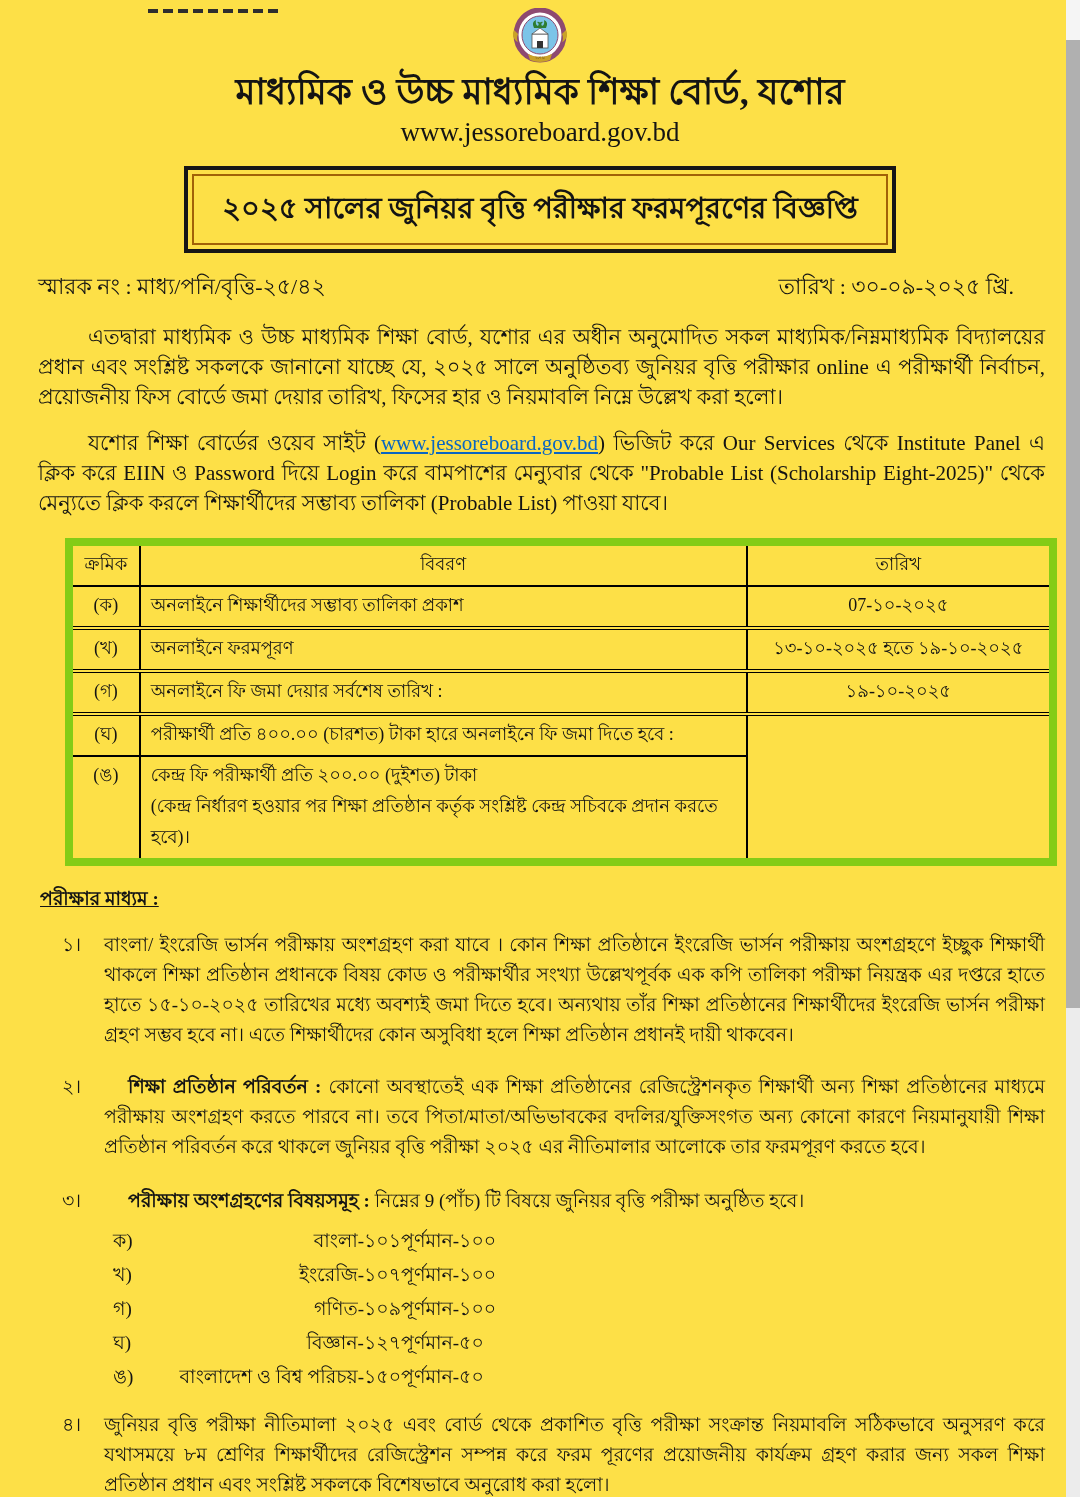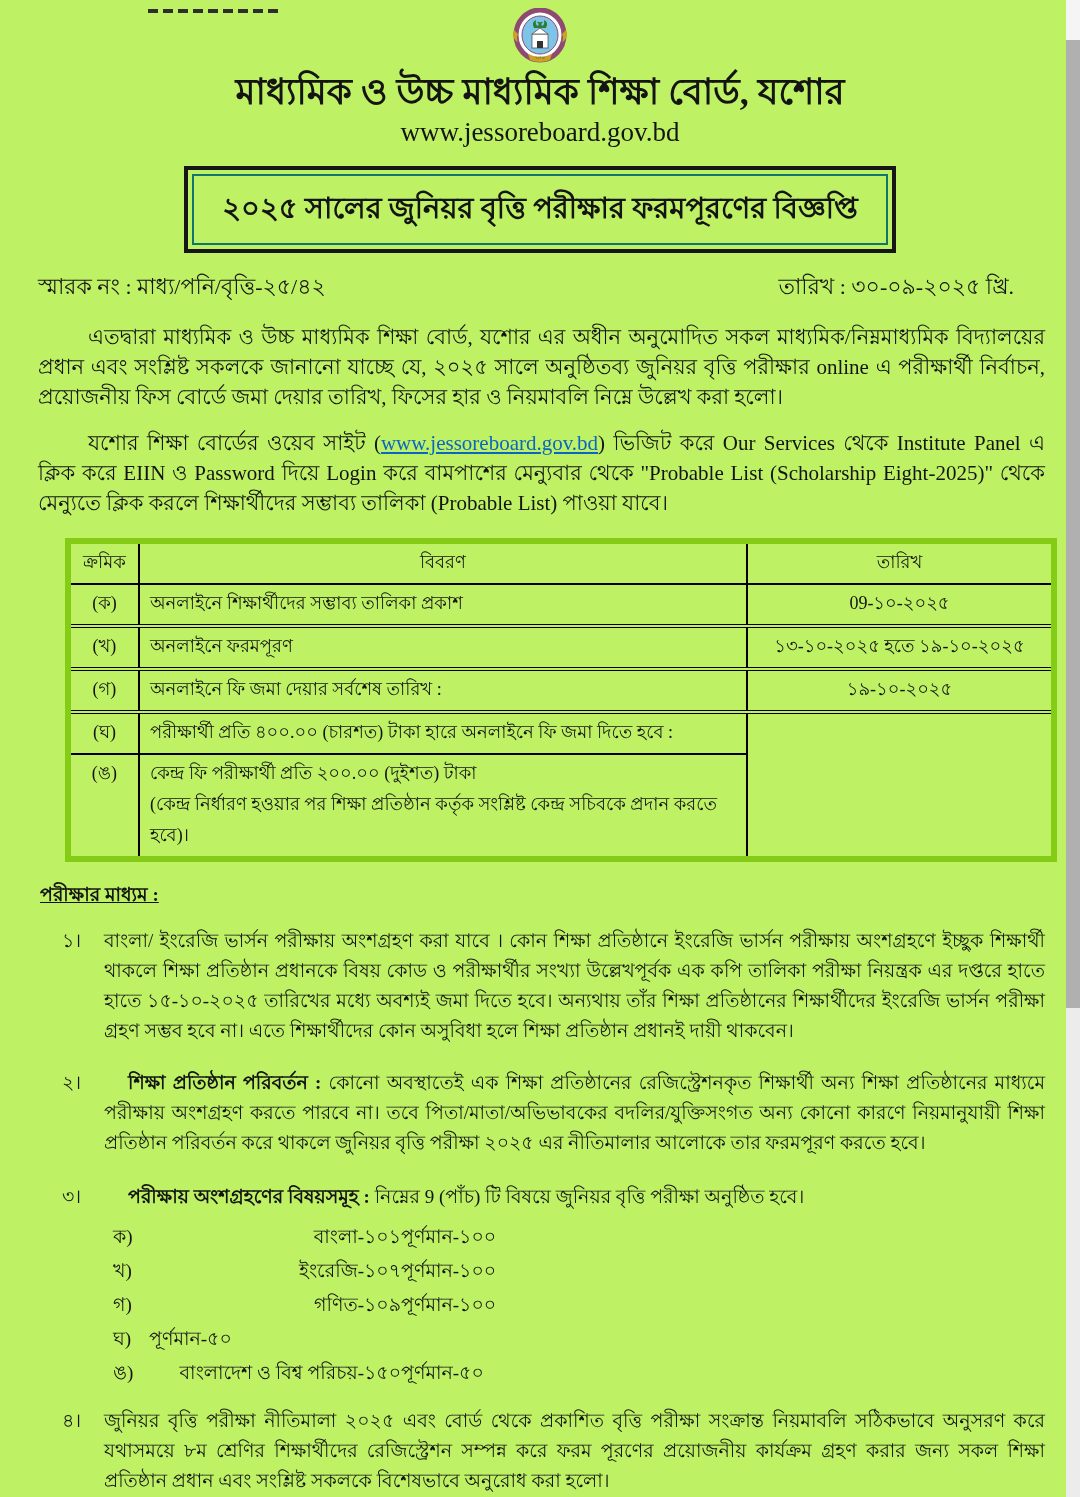--- a/index.html
+++ b/index.html
@@ -1,20 +1,20 @@
 <!DOCTYPE html>
 <html><head>
 <meta charset="utf-8">
 <style>
   * { margin:0; padding:0; box-sizing:border-box; }
   html,body { background:#ffffff; }
   .page {
     position:relative;
     width:1080px; height:1497px;
-    background:#bef264;
+    background:#fde047;
     color:#141414;
     font-family:"Liberation Serif","DejaVu Serif",serif;
     overflow:hidden;
   }
   
   .top-dashes {
     position:absolute; left:148px; top:9px;
     width:133px; height:4px;
     background:repeating-linear-gradient(90deg,#2e2e2e 0 10px,transparent 10px 15px);
   }
@@ -33,21 +33,21 @@
   .logo-wrap { width:64px; height:60px; margin:0 auto; }
   .org-title { font-size:36px; font-weight:bold; line-height:40px; margin-top:4px; letter-spacing:0; }
   .website { font-size:27px; line-height:32px; margin-top:4px; }
   .notice-box-outer {
     width:max-content; max-width:900px;
     margin:18px auto 0;
     border:4px solid #161616;
     padding:4px;
   }
   .notice-box-inner {
-    border:2px solid #0f766e;
+    border:2px solid #a16207;
     padding:9px 28px;
     font-size:29px; font-weight:bold;
     text-align:center;
   }
   
   .meta-row {
     display:flex; justify-content:space-between;
     margin:16px 66px 16px 38px;
     font-size:22px;
   }
@@ -66,21 +66,21 @@
     font-size:18px;
   }
   .schedule-table th, .schedule-table td {
     border-left:2px solid #000; border-right:2px solid #000;
     padding:4px 10px;
     vertical-align:middle;
   }
   .schedule-table tr { border-top:4px double #000; }
   .schedule-table tr.first { border-top:2px solid #000; }
   .schedule-table tr.single-sep { border-top:2px solid #000; }
-  .schedule-table { border:6px solid #84cc16; }
+  .schedule-table { border:8px solid #84cc16; }
   .schedule-table th { font-weight:normal; text-align:center; height:34px; }
   .col-sl { width:70px; text-align:center; }
   .col-desc { width:600px; text-align:left; }
   .col-date { width:303px; text-align:center; }
   .pre-line { white-space:pre-line; }
   
   .section-heading {
     margin:18px 0 0 40px;
     font-size:19px; font-weight:bold;
     text-decoration:underline;
@@ -138,21 +138,21 @@
   <table class="schedule-table">
     <tbody>
         <tr class="first">
       <th class="col-sl">ক্রমিক</th>
       <th class="col-desc">বিবরণ</th>
       <th class="col-date">তারিখ</th>
     </tr>
     <tr class="single-sep">
       <td class="col-sl">(ক)</td>
       <td class="col-desc">অনলাইনে শিক্ষার্থীদের সম্ভাব্য তালিকা প্রকাশ</td>
-      <td class="col-date">09-১০-২০২৫</td>
+      <td class="col-date">07-১০-২০২৫</td>
     </tr>
     <tr>
       <td class="col-sl">(খ)</td>
       <td class="col-desc">অনলাইনে ফরমপূরণ</td>
       <td class="col-date">১৩-১০-২০২৫ হতে ১৯-১০-২০২৫</td>
     </tr>
     <tr>
       <td class="col-sl">(গ)</td>
       <td class="col-desc">অনলাইনে ফি জমা দেয়ার সর্বশেষ তারিখ :</td>
       <td class="col-date">১৯-১০-২০২৫</td>
@@ -198,20 +198,21 @@
       <span class="subject-name">ইংরেজি-১০৭</span>
       <span class="subject-marks">পূর্ণমান-১০০</span>
     </div>
     <div class="subject-row">
       <span class="subject-letter">গ)</span>
       <span class="subject-name">গণিত-১০৯</span>
       <span class="subject-marks">পূর্ণমান-১০০</span>
     </div>
     <div class="subject-row">
       <span class="subject-letter">ঘ)</span>
+      <span class="subject-name">বিজ্ঞান-১২৭</span>
       <span class="subject-marks">পূর্ণমান-৫০</span>
     </div>
     <div class="subject-row">
       <span class="subject-letter">ঙ)</span>
       <span class="subject-name">বাংলাদেশ ও বিশ্ব পরিচয়-১৫০</span>
       <span class="subject-marks">পূর্ণমান-৫০</span>
     </div>
   </div>
 
   <div class="item" style="margin-top:16px;">

